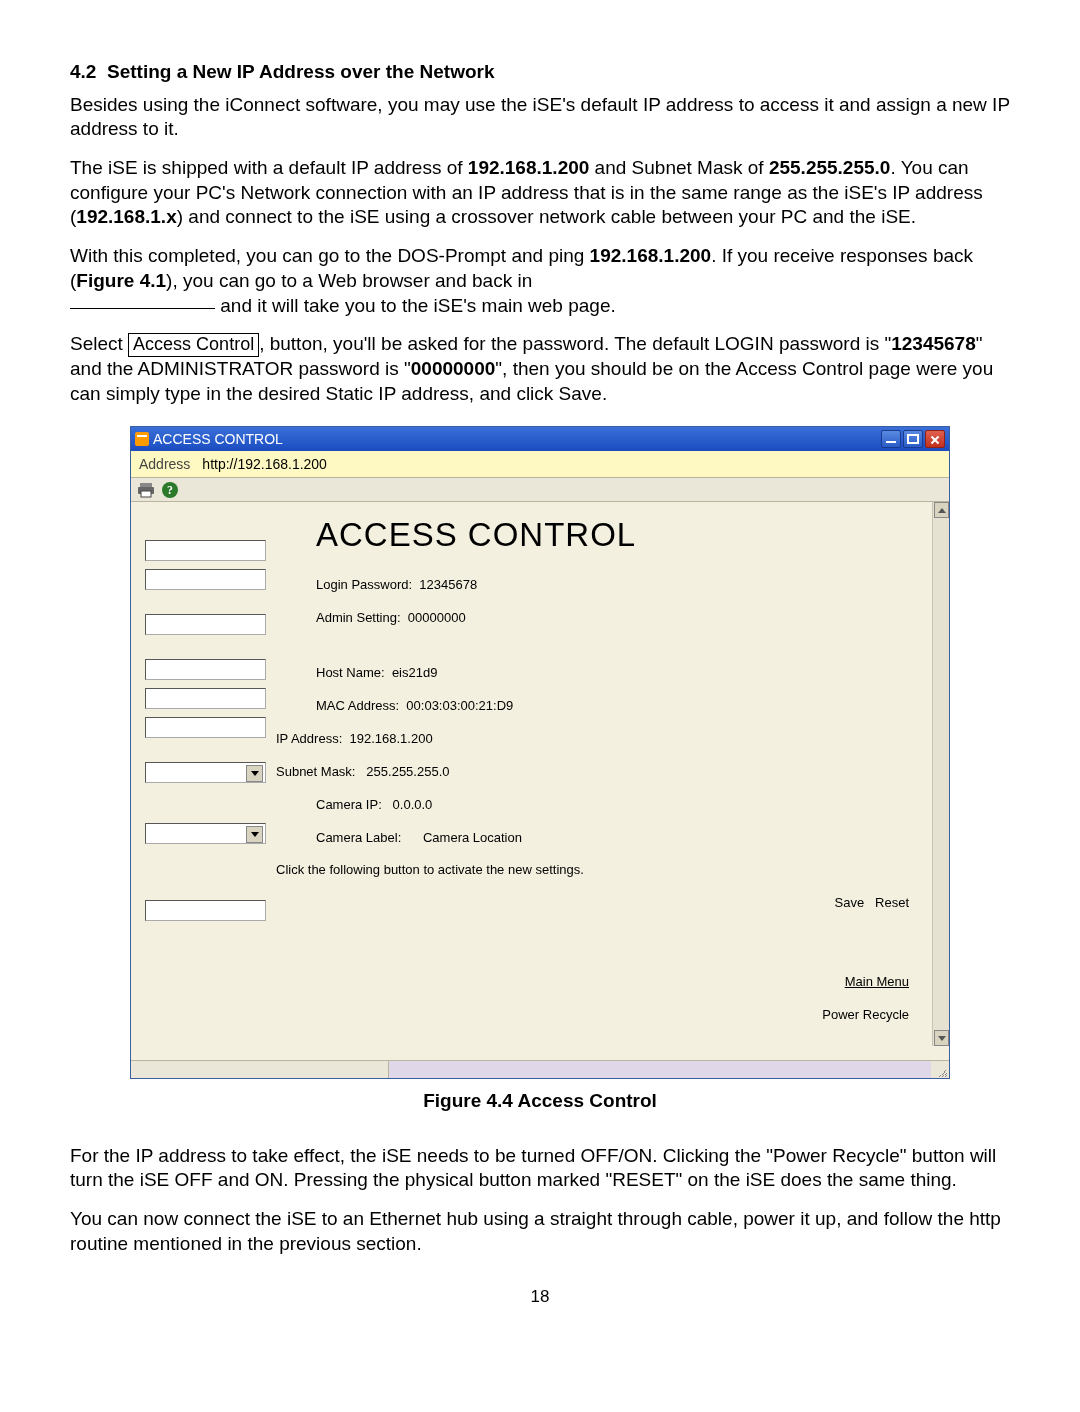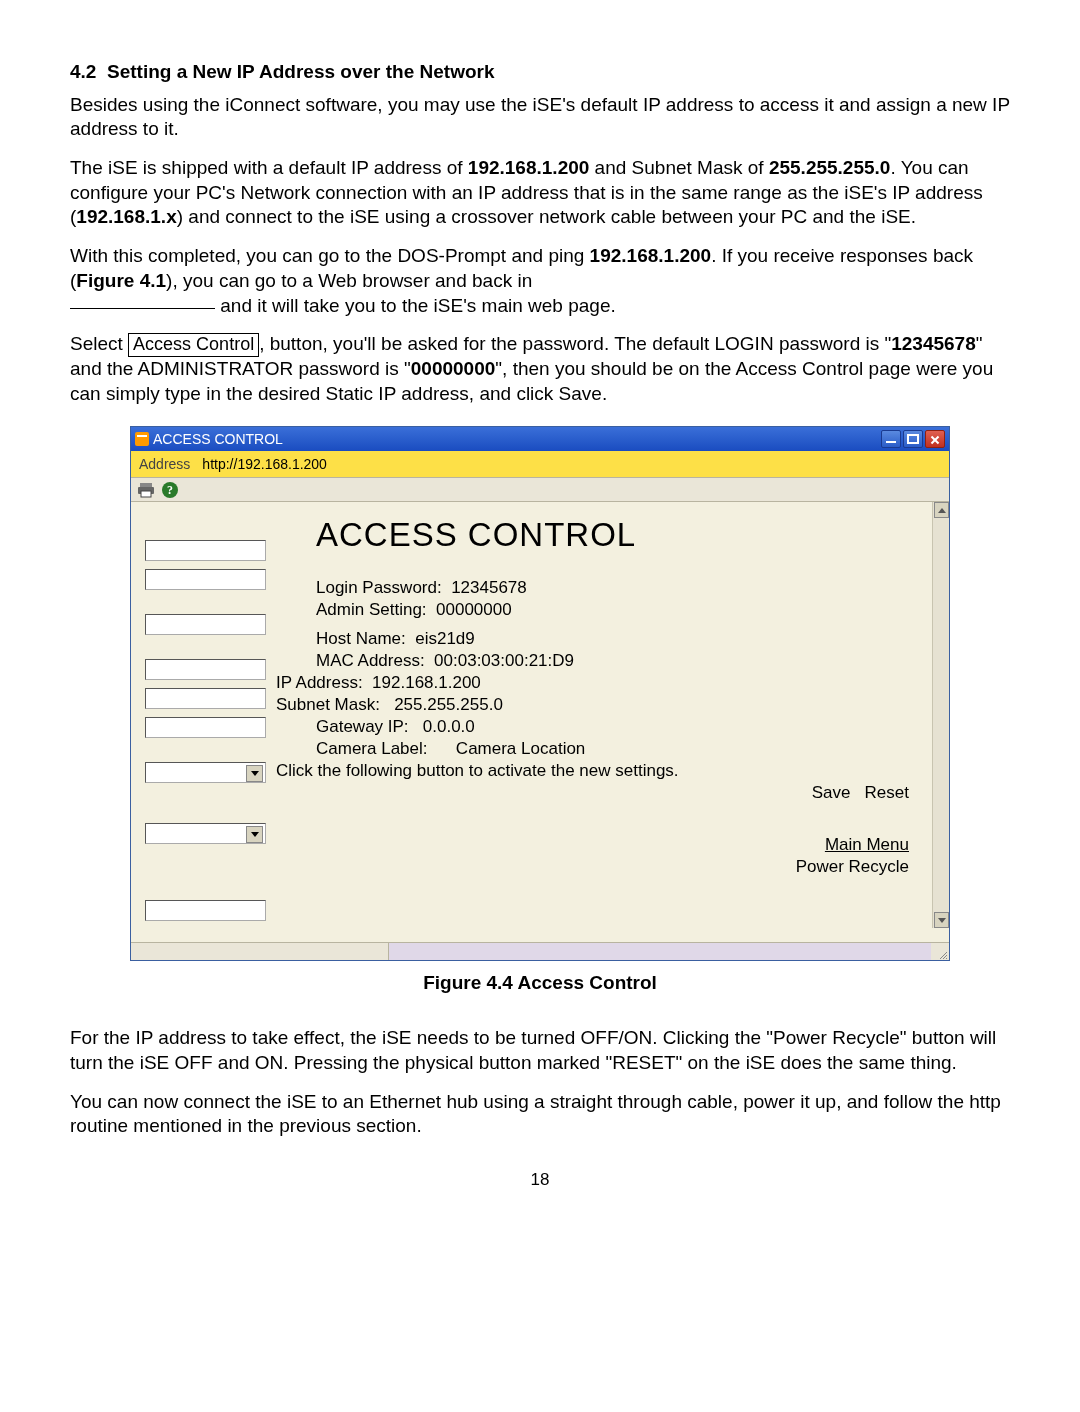--- a/index.html
+++ b/index.html
@@ -71,21 +71,21 @@
   }
   .win-btn.max::after{
     content:""; position:absolute; left:3px; right:3px; top:3px; bottom:3px; border:2px solid #fff;
   }
   .win-btn.close::before, .win-btn.close::after{
     content:""; position:absolute; left:4px; right:4px; top:8px; height:2px; background:#fff;
   }
   .win-btn.close::before{ transform:rotate(45deg);}
   .win-btn.close::after{ transform:rotate(-45deg);}
   .addr-row {
-    background: #fde047;
+    background: #fef9c3;
     border-bottom: 1px solid #b8b4a0;
     padding: 4px 8px;
     display: flex;
     align-items: center;
     font-size: 14px;
   }
   .addr-label { color:#444; margin-right:12px; }
   .addr-val { font-family: Arial, sans-serif; }
   .tool-row {
     background: #eae6d8;
@@ -116,21 +116,21 @@
   .main-pane {
     flex:1; padding: 12px 40px 20px 40px; position:relative; background:#f3f0df;
   }
   .main-pane h1 {
     font-family: Arial, sans-serif;
     font-weight: normal;
     font-size: 33px;
     letter-spacing: 1px;
     margin: 0 0 20px 0;
   }
-  .kv-line { margin: 0 0; font-size:17px; }
+  .kv-line { margin: 16px 0; font-size:13px; }
   .kv-label { display:inline-block; }
   .center { text-align:right; }
   .link-like { text-decoration: underline; }
   .scroll-track {
     position:absolute; right:0; top:0; bottom:14px; width:17px;
     background:#e6e2d2; border-left:1px solid #c8c4b0;
     display:flex; flex-direction:column; justify-content:space-between; align-items:center;
   }
   .scroll-btn {
     width:15px; height:16px; background:#d8d4c0; border:1px solid #888; position:relative;
@@ -233,21 +233,21 @@
     </div>
     <div class="main-pane">
       <h1>ACCESS CONTROL</h1>
       <div class="kv-line"><span class="kv-label">Login Password:</span>&nbsp;&nbsp;<span>12345678</span></div>
       <div class="kv-line"><span class="kv-label">Admin Setting:</span>&nbsp;&nbsp;<span>00000000</span></div>
       <div style="height:6px"></div>
       <div class="kv-line"><span class="kv-label">Host Name:</span>&nbsp;&nbsp;<span>eis21d9</span></div>
       <div class="kv-line"><span class="kv-label">MAC Address:</span>&nbsp;&nbsp;<span>00:03:03:00:21:D9</span></div>
       <div class="kv-line" style="margin-left:-40px;"><span class="kv-label">IP Address:</span>&nbsp;&nbsp;<span>192.168.1.200</span></div>
       <div class="kv-line" style="margin-left:-40px;"><span class="kv-label">Subnet Mask:</span>&nbsp;&nbsp;&nbsp;<span>255.255.255.0</span></div>
-      <div class="kv-line"><span class="kv-label">Gateway IP:</span>&nbsp;&nbsp;&nbsp;<span>0.0.0.0</span></div>
+      <div class="kv-line"><span class="kv-label">Camera IP:</span>&nbsp;&nbsp;&nbsp;<span>0.0.0.0</span></div>
       <div class="kv-line"><span class="kv-label">Camera Label:</span>&nbsp;&nbsp;&nbsp;&nbsp;&nbsp;&nbsp;<span>Camera Location</span></div>
       <div class="kv-line" style="margin-left:-40px;">Click the following button to activate the new settings.</div>
       <div class="kv-line center" style="margin-left:-40px;">
         <span>Save</span>&nbsp;&nbsp;&nbsp;<span>Reset</span>
       </div>
       <div style="height:30px"></div>
       <div class="kv-line center" style="margin-left:-40px;"><span class="link-like">Main Menu</span></div>
       <div class="kv-line center" style="margin-left:-40px;"><span>Power Recycle</span></div>
     </div>
     <div class="scroll-track">

